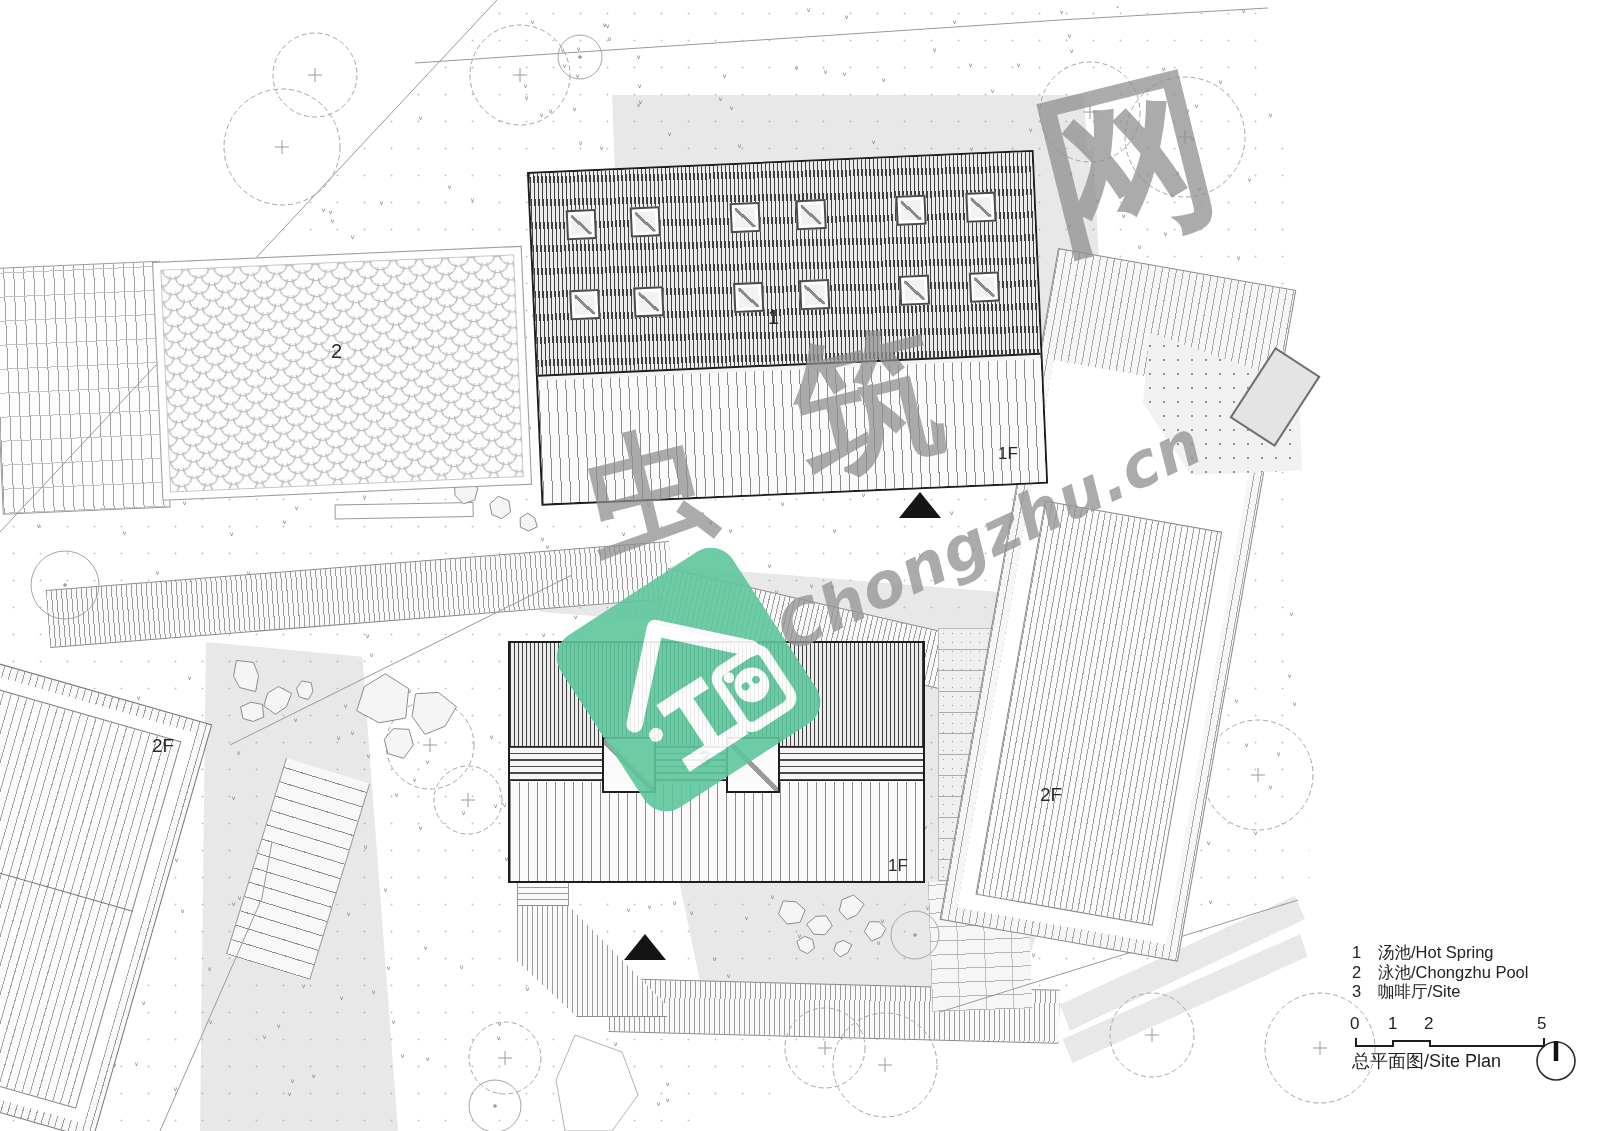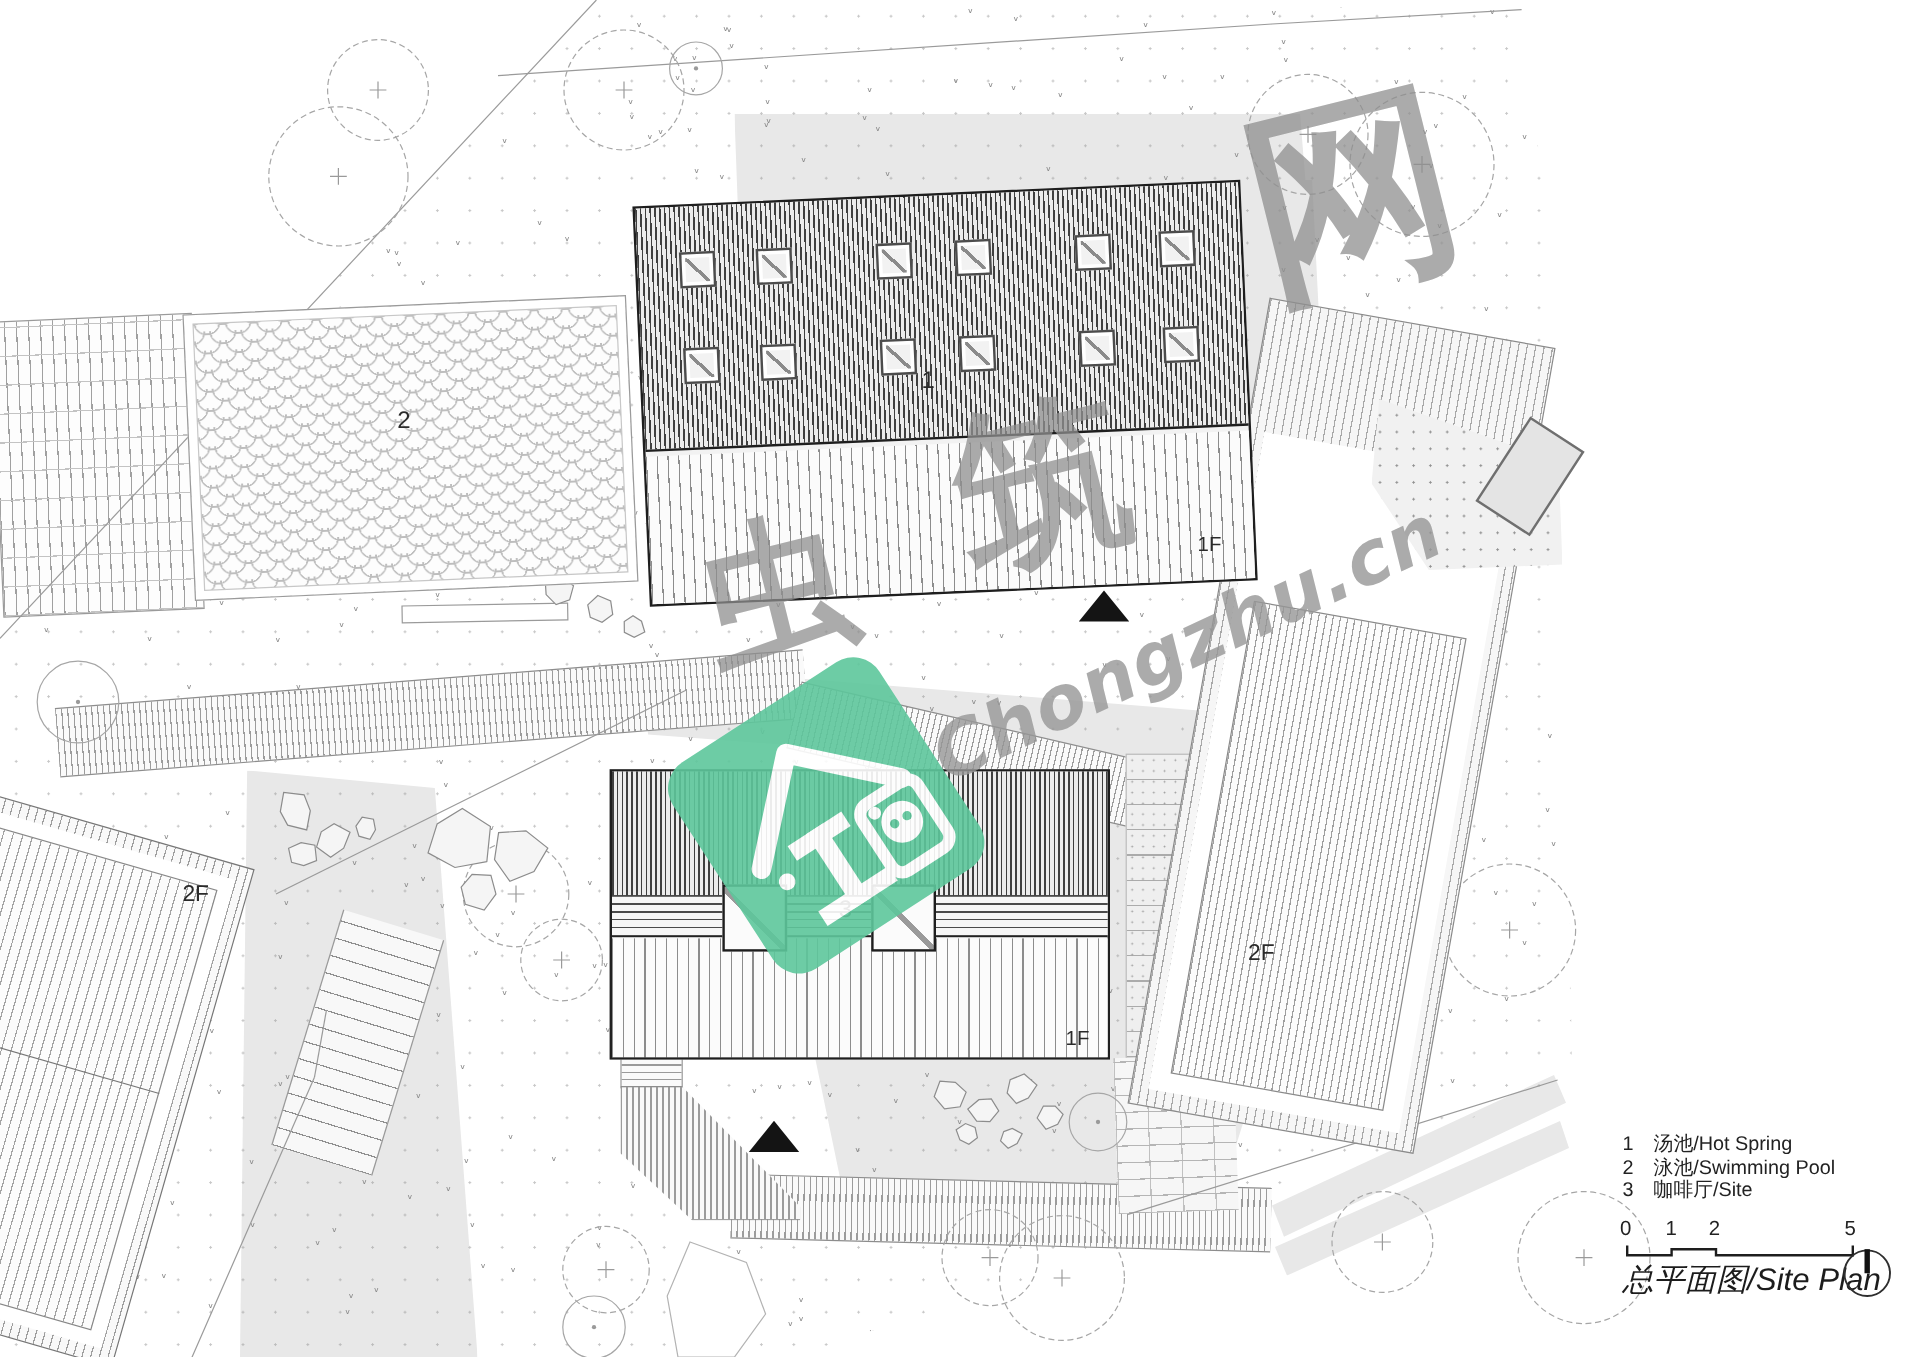--- a/index.html
+++ b/index.html
@@ -69,21 +69,21 @@
   #wmc1{left:585px;top:408px;font-size:125px;}
   #wmc2{left:795px;top:305px;font-size:145px;}
   #wmc3{left:1040px;top:45px;font-size:175px;}
   #wm-site{position:absolute;left:765px;top:600px;font-size:62px;font-style:italic;font-weight:600;
            color:#979797;opacity:.8;transform:rotate(-25deg);transform-origin:0 0;letter-spacing:1px;
            font-family:"DejaVu Sans",sans-serif;white-space:nowrap;}
   
   .lg-row{position:absolute;left:1352px;color:#222;font-size:16.5px;}
   .lg-row .n{display:inline-block;width:26px;}
   .tick{position:absolute;color:#222;font-size:17px;}
-  #sp-title{position:absolute;left:1352px;top:1049px;font-size:26px;color:#1c1c1c;font-weight:500;font-style:italic;}
+  #sp-title{position:absolute;left:1352px;top:1049px;font-size:18px;color:#1c1c1c;font-weight:500;}
   svg{position:absolute;left:0;top:0;overflow:visible;}
 </style>
 </head>
 <body>
 
 <div id="plan">
 
   <div class="road" style="left:0;top:0;width:1600px;height:1131px;background:none;">
     <div class="road" style="left:612px;top:95px;width:481px;height:130px;clip-path:polygon(0 0,98% 0,100% 92%,1% 100%);"></div>
     <div class="road" style="left:1025px;top:150px;width:90px;height:320px;clip-path:polygon(8% 0,76% 0,94% 100%,12% 100%);"></div>
@@ -846,21 +846,21 @@
   <div class="wm-char" id="wmc1">虫</div>
   <div class="wm-char" id="wmc2">筑</div>
   <div class="wm-char" id="wmc3">网</div>
   <div id="wm-site">Chongzhu.cn</div>
 
   <div>
     <div class="lg-row" style="top:942px;">
       <span class="n">1</span><span>汤池/Hot Spring</span>
     </div>
     <div class="lg-row" style="top:962px;">
-      <span class="n">2</span><span>泳池/Swimming Pool</span>
+      <span class="n">2</span><span>泳池/Chongzhu Pool</span>
     </div>
     <div class="lg-row" style="top:981px;">
       <span class="n">3</span><span>咖啡厅/Site</span>
     </div>
   </div>
 
   <div>
     <span class="tick" style="left:1350px;top:1014px;">0</span>
     <span class="tick" style="left:1388px;top:1014px;">1</span>
     <span class="tick" style="left:1424px;top:1014px;">2</span>

